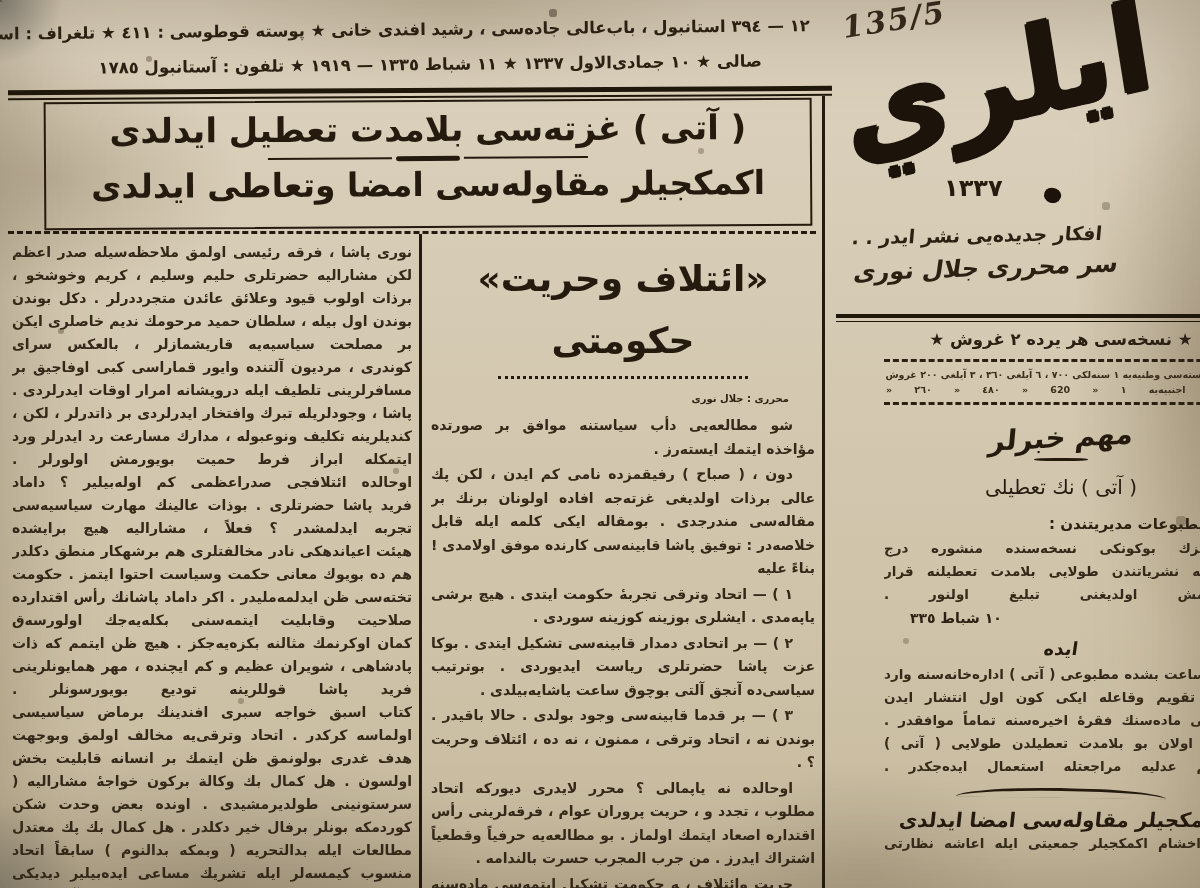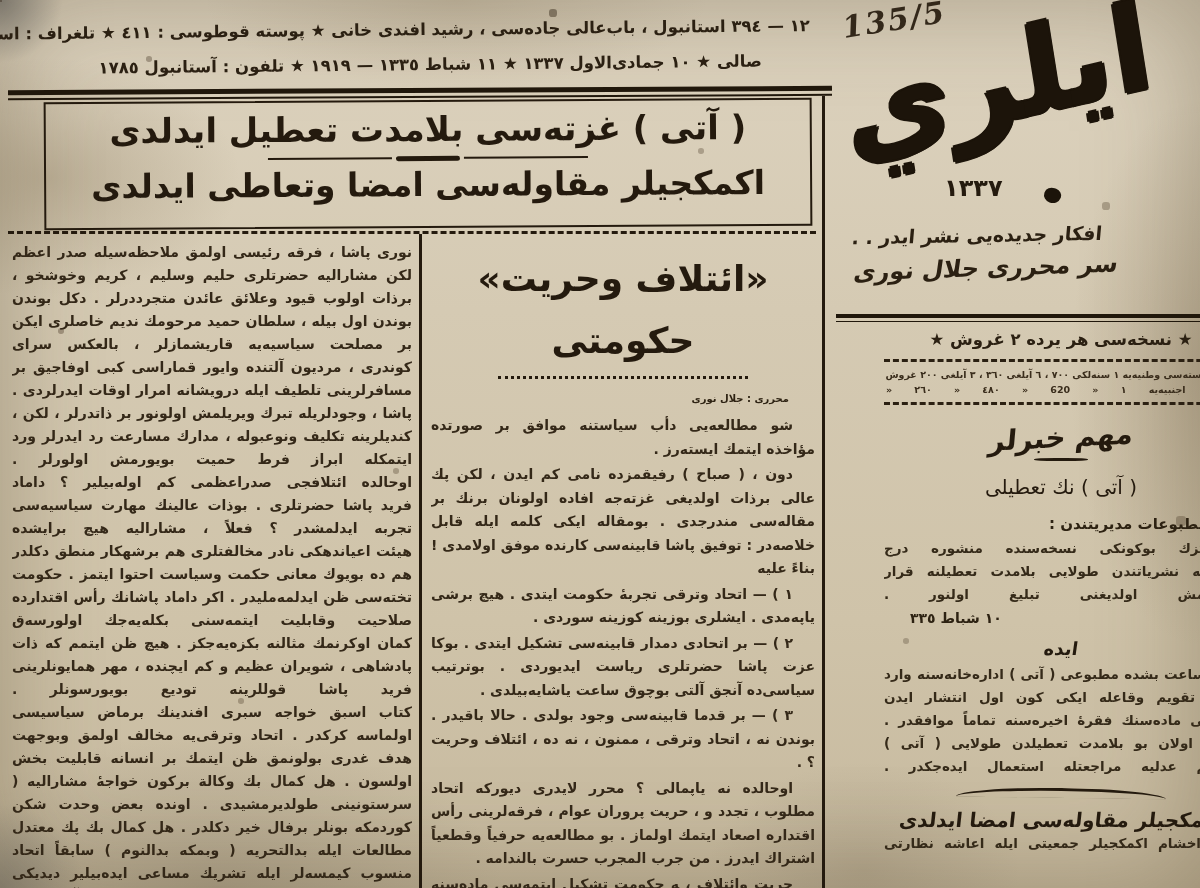--- a/index.html
+++ b/index.html
@@ -125,21 +125,21 @@
   <div class="rule-v v2"></div>
 
   <section class="col-left">
       <div class="bl">نوری پاشا ، فرقه رئیسی اولمق ملاحظه‌سیله صدر اعظم مقامنه کچه‌لی .</div>
       <div class="bl">لکن مشارالیه حضرتلری حلیم وسلیم ، کریم وخوشخو ، ستایشه مستحق</div>
       <div class="bl">برذات اولوب قیود وعلائق عائدن متجرددرلر . دکل بوندن صوکره ،</div>
       <div class="bl">بوندن اول بیله ، سلطان حمید مرحومك ندیم خاصلری ایکن هیچ</div>
       <div class="bl">بر مصلحت سیاسیه‌یه قاریشمازلر ، بالعکس سرای همایونده ، نوبت</div>
       <div class="bl">کوندری ، مردیون آلتنده وایور قماراسی کبی اوفاجیق بر اوطه‌ده</div>
       <div class="bl">مسافرلرینی تلطیف ایله درویشانه امرار اوقات ایدرلردی . نوری</div>
-      <div class="bl">پاشا ، وجودلریله تبرك ویریلمش اولونور بر ذاتدرلر ، لکن ،</div>
+      <div class="bl">پاشا ، وجودلریله تبرك وافتخار ایدرلردی بر ذاتدرلر ، لکن ،</div>
       <div class="bl">کندیلرینه تکلیف ونوعبوله ، مدارك مسارعت رد ایدرلر ورد</div>
       <div class="bl">ایتمکله ابراز فرط حمیت بویورمش اولورلر .</div>
       <div class="bl">اوحالده ائتلافجی صدراعظمی کم اوله‌بیلیر ؟ داماد شهریاری</div>
       <div class="bl">فرید پاشا حضرتلری . بوذات عالینك مهارت سیاسیه‌سی نرده</div>
       <div class="bl">تجربه ایدلمشدر ؟ فعلاً ، مشارالیه هیچ برایشده بولونه‌مادیلر .</div>
       <div class="bl">هیئت اعیاندهکی نادر مخالفتلری هم برشهکار منطق دکلدر .</div>
       <div class="bl">هم ده بویوك معانی حکمت وسیاست احتوا ایتمز . حکومت تجربه</div>
       <div class="bl">تخته‌سی ظن ایدلمه‌ملیدر . اکر داماد پاشانك رأس اقتدارده اکتساب</div>
       <div class="bl">صلاحیت وقابلیت ایتمه‌سنی بکله‌یه‌جك اولورسه‌ق سکساننده صوکره</div>
       <div class="bl">کمان اوکرنمك مثالنه بکزه‌یه‌جکز . هیچ ظن ایتمم که ذات حضرت</div>

